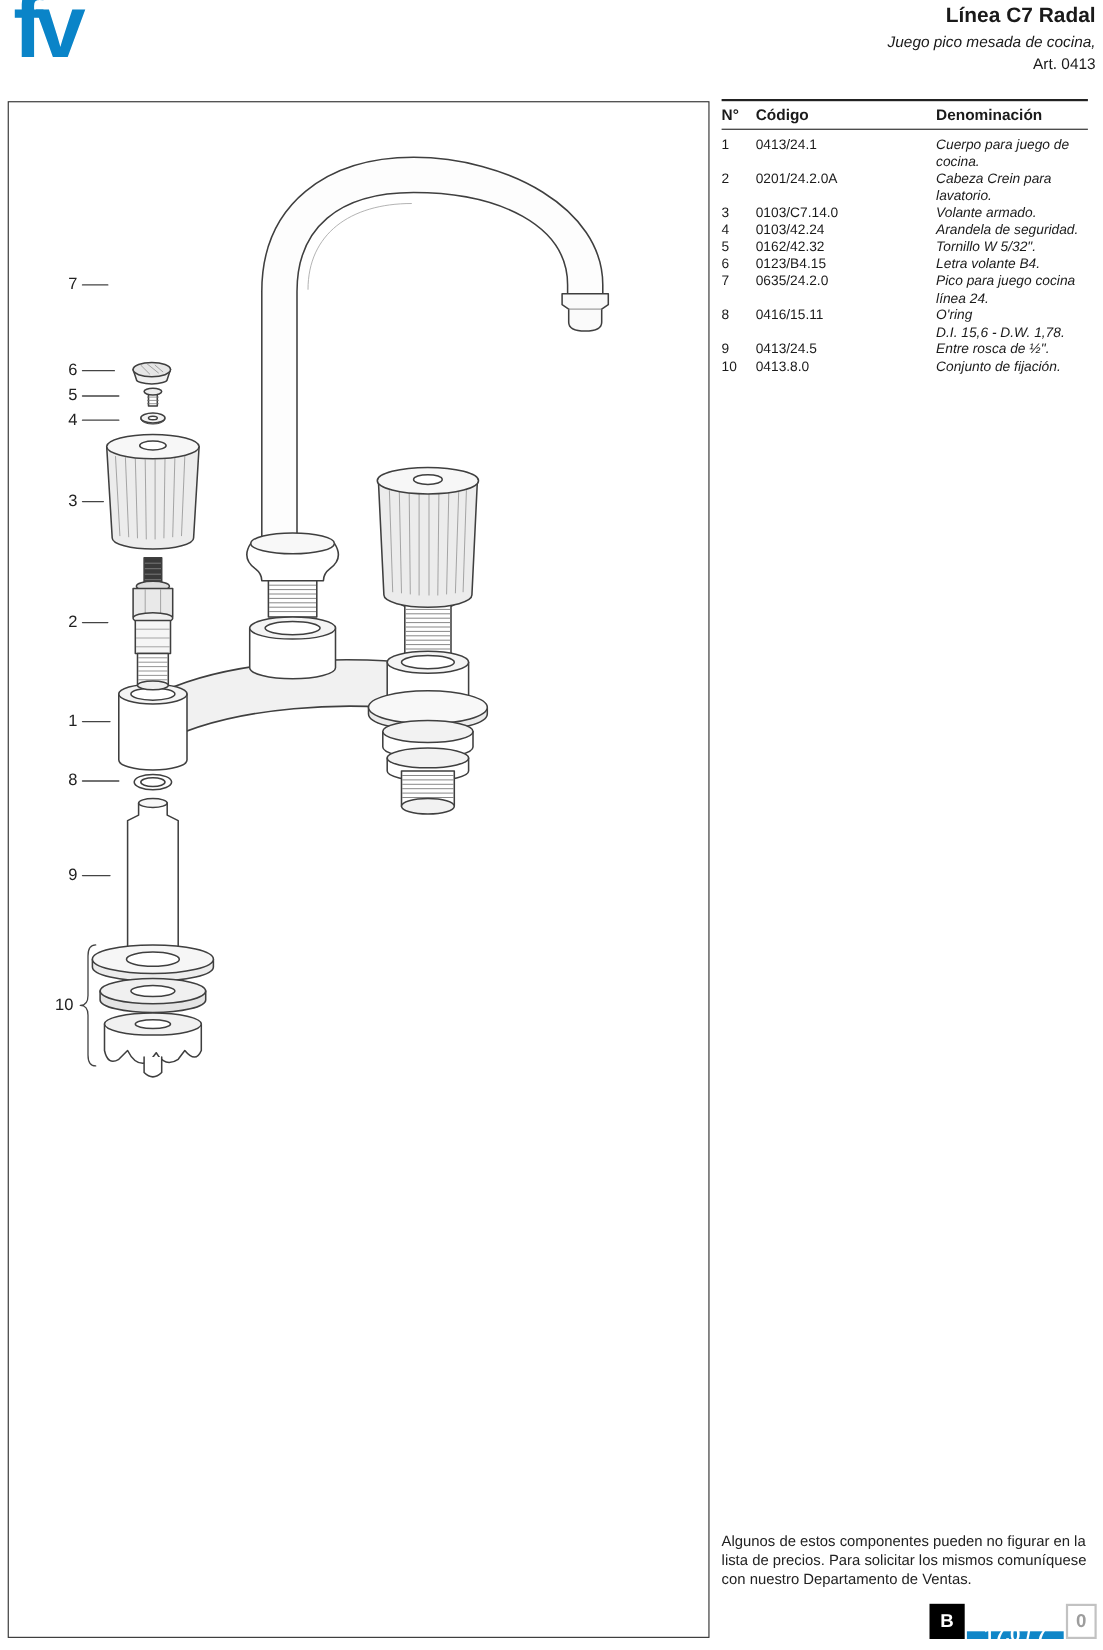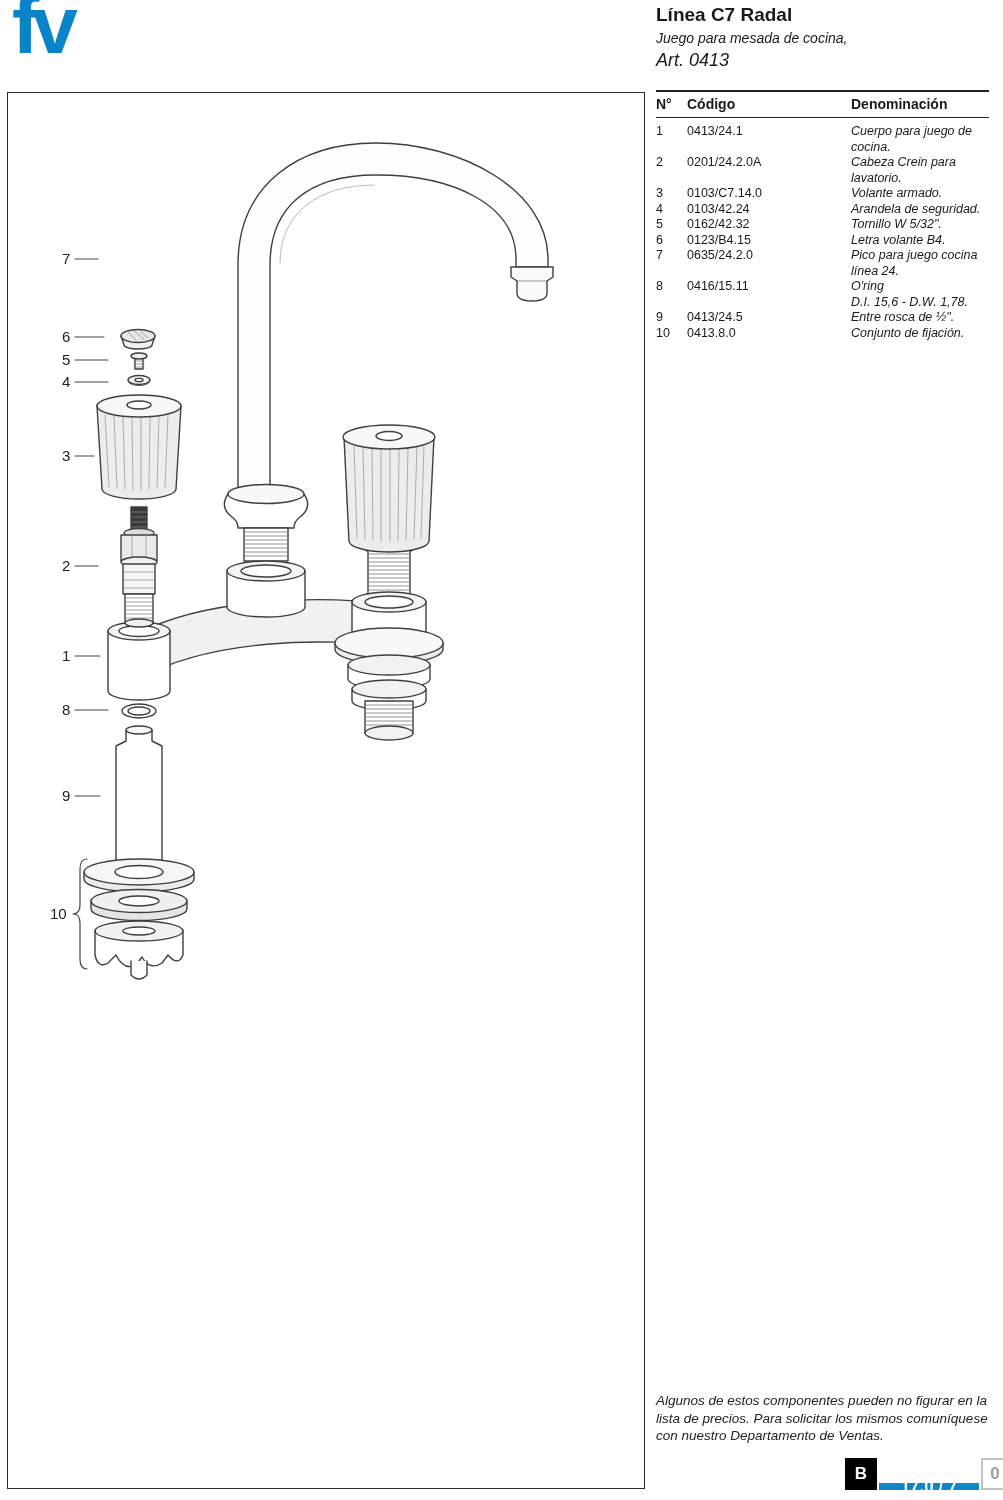--- a/index.html
+++ b/index.html
@@ -13,24 +13,24 @@
   }
 
   
   .logo {
     position: absolute; left: 12px; top: -16px;
     font-size: 82px; font-weight: bold; letter-spacing: -7px;
     color: #0a84c8; line-height: 1.0;
   }
 
   
-  .header { position: absolute; left: 656px; top: 4px; width: 340px; }
+  .header { position: absolute; left: 656px; top: 4px; width: 340px; text-align: right; }
   .header .title { font-size: 19px; font-weight: bold; margin-bottom: 3px; }
   .header .sub { font-size: 14px; font-style: italic; line-height: 18px; }
-  .header .art { font-size: 18px; font-style: italic; margin-top: 3px; }
+  .header .art { font-size: 14px; margin-top: 3px; }
 
   
   .diagram-box {
     position: absolute; left: 7px; top: 92px;
     width: 638px; height: 1397px;
     border: 1.5px solid #2b2b2b;
     background: #fff;
   }
   .diagram-box svg { position: absolute; left: 0; top: 0; }
   .plabel {
@@ -49,47 +49,47 @@
   .tbody { padding-top: 6px; }
   .trow {
     display: grid; grid-template-columns: 31px 164px 1fr;
     font-size: 12.5px; line-height: 15.5px;
   }
   .trow .den { white-space: pre-line; font-style: italic; }
 
   
   .footer-note {
     position: absolute; left: 656px; top: 1392px; width: 338px;
-    font-size: 13.5px; font-style: italic; line-height: 17.5px;
+    font-size: 13.5px; line-height: 17.5px;
     white-space: pre-line; color: #222;
   }
   .badge {
     position: absolute; left: 845px; top: 1458px;
     display: flex; height: 32px; align-items: stretch;
   }
   .badge > div {
     display: flex; align-items: center; justify-content: center;
     font-weight: bold; font-size: 17px;
   }
   .badge .b-letter { width: 32px; background: #000; color: #fff; margin-right: 2px; }
-  .badge .b-code   { width: 100px; background: #1086c8; color: #fff; margin-right: 2px; margin-top: 25px; }
+  .badge .b-code   { width: 88px; background: #1086c8; color: #fff; margin-right: 2px; margin-top: 25px; }
   .badge .b-extra  { width: 28px; background: #fff; color: #9d9d9d; border: 2px solid #c2c2c2; }
 </style>
 </head>
 <body>
 
 <div class="page">
 
   <div class="logo">
     <span>fv</span>
   </div>
 
   <div class="header">
     <div class="title">Línea C7 Radal</div>
-    <div class="sub">Juego para mesada de cocina,</div>
+    <div class="sub">Juego pico mesada de cocina,</div>
     <div class="art">Art. 0413</div>
   </div>
 
   <div class="diagram-box">
     <svg width="635" height="1394" viewBox="0 0 635 1394" stroke-linecap="round" stroke-linejoin="round">
       <g stroke="#3f3f3f" stroke-width="1.4" fill="none">
 
         <g>
           <path d="M 230,398 L 230,172 C 230,92 290,50 368,50 C 452,50 540,96 540,166 L 540,174 L 508,174 L 508,166 C 508,112 446,82 368,82 C 300,82 262,114 262,172 L 262,398 Z" fill="#fdfdfd"></path>
           <path d="M 272,170 C 272,120 310,92 366,92" stroke="#a9a9a9" stroke-width="0.8"></path>

